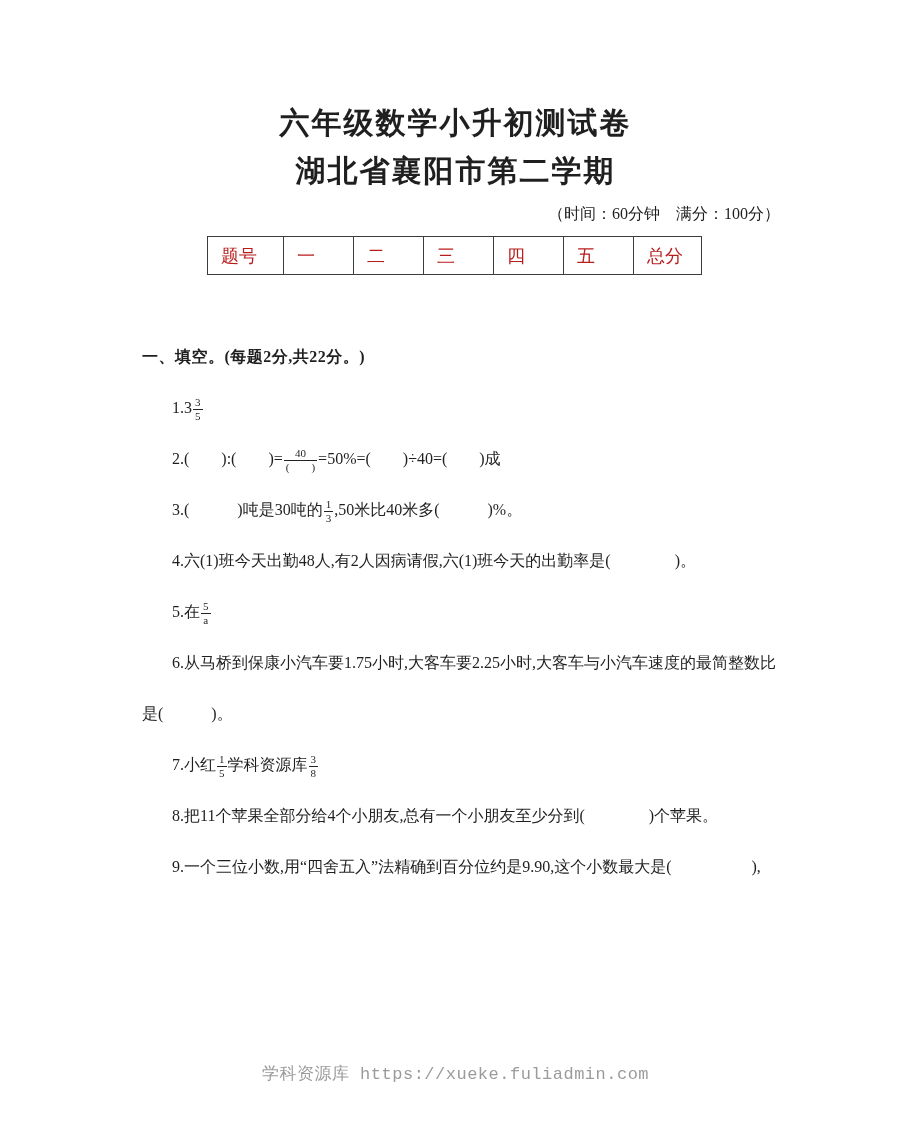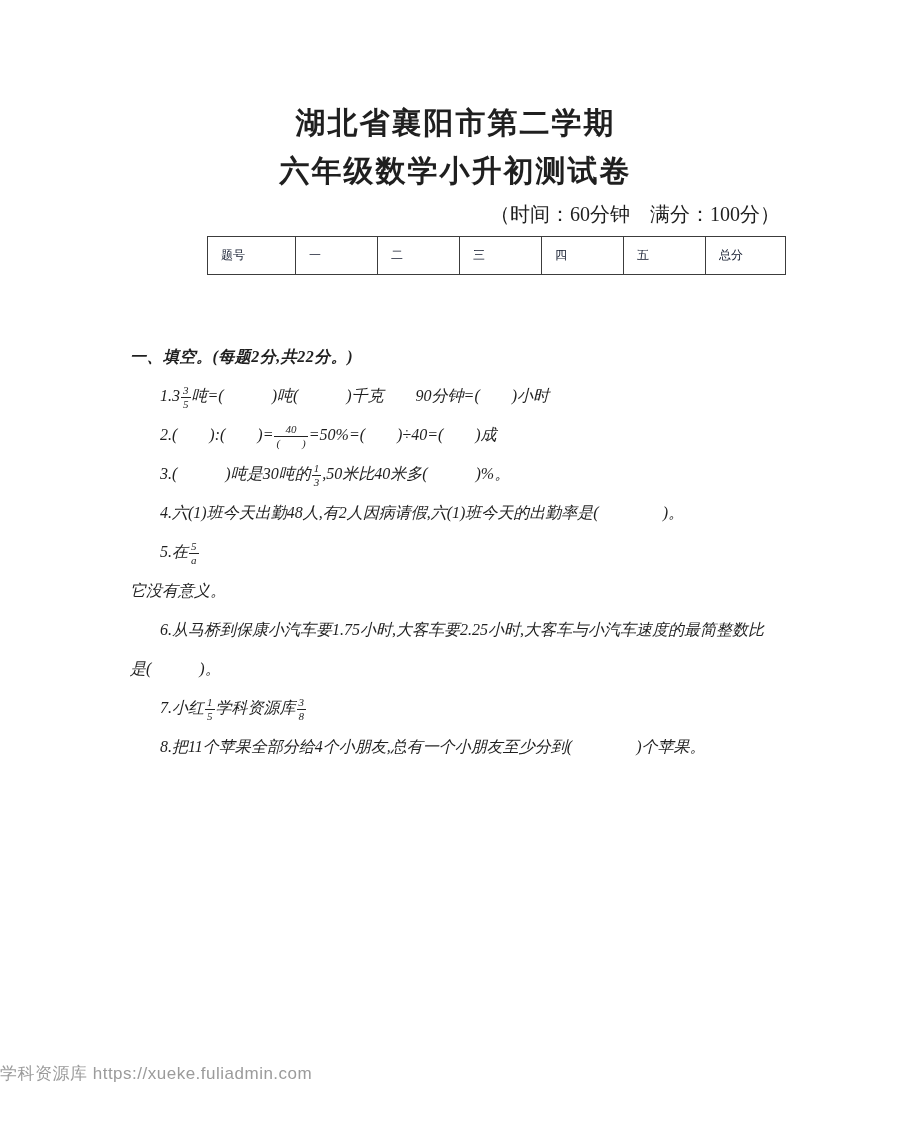--- a/index.html
+++ b/index.html
@@ -18,81 +18,81 @@
     font-weight: 700;
     line-height: 38px;
     margin: 0;
     letter-spacing: 2px;
   }
   .title-line + .title-line { margin-top: 10px; }
   .meta {
     width: 650px;
     margin: 12px 0 0 130px;
     text-align: right;
-    font-size: 20px;
+    font-size: 16px;
     line-height: 24px;
   }
   table.score {
     border-collapse: collapse;
     margin: 10px 0 0 207px;
     table-layout: fixed;
   }
   table.score td {
     border: 1px solid #3c3c3c;
-    font-size: 12px;
-    padding: 0 12px 0 13px;
+    font-size: 18px;
+    padding: 0 0 0 13px;
     vertical-align: middle;
-    color: #0f172a;
+    color: #b91c1c;
   }
   table.score tr.hdr td { height: 37px; }
   table.score tr.body td { height: 72px; }
   td.c0 { width: 62px; }
   td.cc { width: 56px; }
   td.cl { width: 54px; }
   .section {
     margin: 62px 0 0 130px;
     width: 684px;
     font-size: 16px;
   }
-  .section p { margin: 0; line-height: 39px; font-style: italic; }
+  .section p { margin: 12px; line-height: 39px; }
   p.heading { font-weight: 600; letter-spacing: 0.5px; }
   p.q { text-indent: 30px; }
   p.cont { text-indent: 0; }
   .frac {
     display: inline-flex;
     flex-direction: column;
     vertical-align: middle;
     text-align: center;
     font-size: 11px;
     line-height: 13px;
     margin: 0 1px;
     text-indent: 0;
   }
   .frac .fn { display: block; border-bottom: 1px solid #222; padding: 0 2px; }
   .frac .fd { display: block; padding: 0 2px; }
   .footer {
     position: absolute;
     left: 0;
     top: 1062px;
     width: 100%;
-    text-align: left;
-    font-family: Liberation Sans, sans-serif;
+    text-align: center;
+    font-family: Liberation Mono, monospace;
     font-size: 17px;
     color: #9b9b9b;
     letter-spacing: 0.5px;
   }
 </style>
 </head>
 <body>
 
 <div class="page">
 
   <div class="titles">
+    <p class="title-line">六年级数学小升初测试卷</p>
     <p class="title-line">湖北省襄阳市第二学期</p>
-    <p class="title-line">六年级数学小升初测试卷</p>
   </div>
 
   <div class="meta">（时间：60分钟　满分：100分）</div>
 
   <table class="score">
     <tbody>
         <tr class="hdr">
       <td class="c0">题号</td>
       <td class="cc">一</td>
       <td class="cc">二</td>
@@ -104,21 +104,21 @@
   </tbody>
     </table>
 
   <div class="section">
     <p class="heading">一、填空。(每题2分,共22分。)</p>
 
     <p class="q">
       <span>1.</span><span>3</span><span class="frac">
           <span class="fn">3</span>
           <span class="fd">5</span>
-        </span><span>吨=(　　　)吨(　　　)千克　　90分钟=(　　)小时</span>
+        </span>
     </p>
 
     <p class="q">
       <span>2.</span><span>(　　):(　　)=</span><span class="frac">
           <span class="fn">40</span>
           <span class="fd">(　　)</span>
         </span><span>=50%=(　　)÷40=(　　)成</span>
     </p>
 
     <p class="q">
@@ -131,39 +131,41 @@
     <p class="q">
       <span>4.</span><span>六(1)班今天出勤48人,有2人因病请假,六(1)班今天的出勤率是(　　　　)。</span>
     </p>
 
     <p class="q">
       <span>5.</span><span>在</span><span class="frac">
           <span class="fn">5</span>
           <span class="fd">a</span>
         </span>
     </p>
-    <p class="cont">它没有意义。</p>
 
     <p class="q">
       <span>6.</span><span>从马桥到保康小汽车要1.75小时,大客车要2.25小时,大客车与小汽车速度的最简整数比</span>
     </p>
     <p class="cont">是(　　　)。</p>
 
     <p class="q">
       <span>7.</span><span>小红</span><span class="frac">
           <span class="fn">1</span>
           <span class="fd">5</span>
         </span><span>学科资源库</span><span class="frac">
           <span class="fn">3</span>
           <span class="fd">8</span>
         </span>
     </p>
 
     <p class="q">
       <span>8.</span><span>把11个苹果全部分给4个小朋友,总有一个小朋友至少分到(　　　　)个苹果。</span>
     </p>
 
+    <p class="q">
+      <span>9.</span><span>一个三位小数,用“四舍五入”法精确到百分位约是9.90,这个小数最大是(　　　　　),</span>
+    </p>
 
   </div>
 
   <div class="footer">学科资源库 https://xueke.fuliadmin.com</div>
 
 </div>
 
 </body></html>

